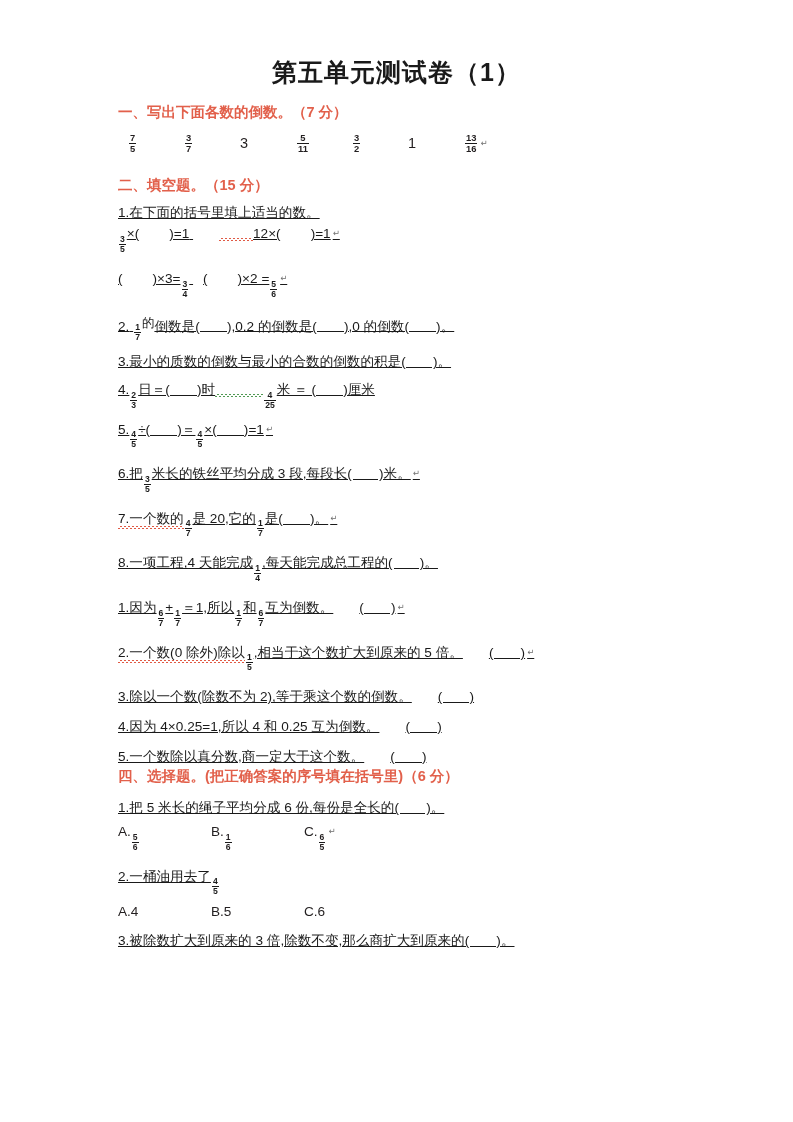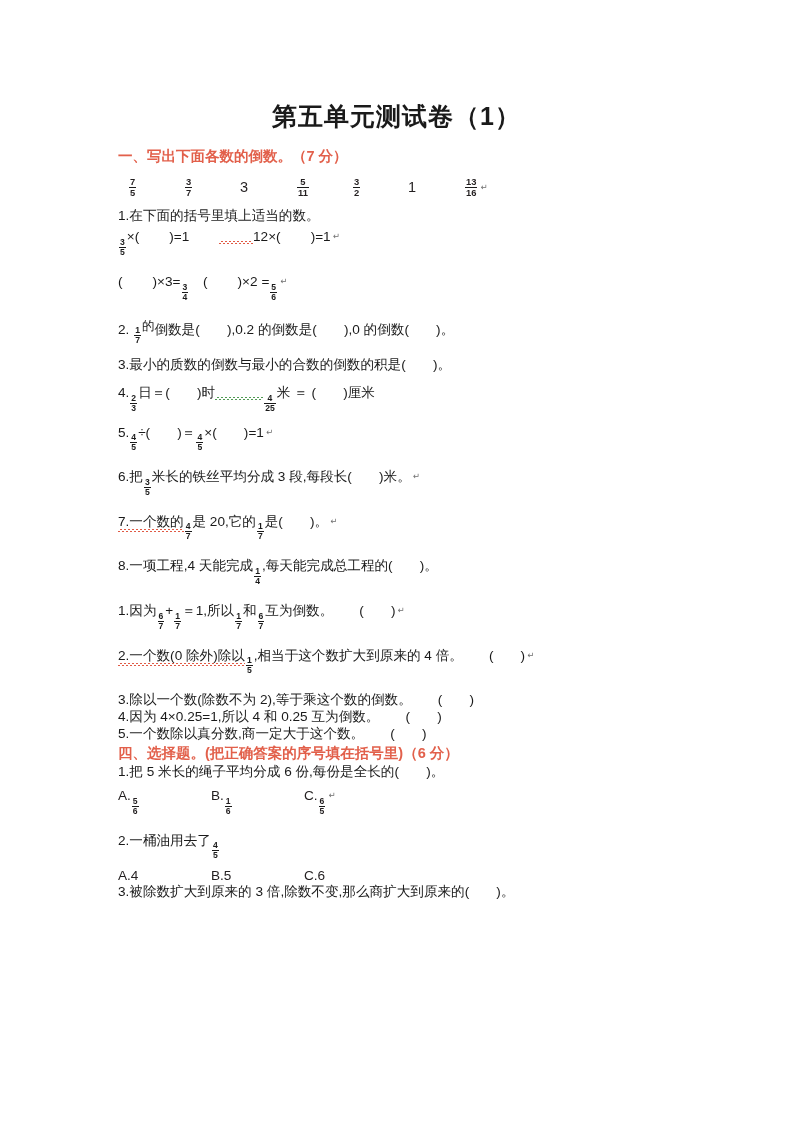--- a/index.html
+++ b/index.html
@@ -18,21 +18,21 @@
   .page {
     position: relative;
     width: 793px;
     height: 1122px;
     box-sizing: border-box;
     padding: 0;
   }
 
   
   .title-block {
-    padding-top: 100px;
+    padding-top: 56px;
     text-align: center;
   }
   .doc-title {
     font-size: 25px;
     font-weight: 700;
     letter-spacing: 1px;
     font-family: "Liberation Sans", "DejaVu Sans", sans-serif;
     color: #1a1a1a;
   }
   .meta-line {
@@ -157,23 +157,23 @@
   .squig-pad { display: inline-block; width: 34px; }
   .squig-pad2 { display: inline-block; width: 48px; }
 
   
   .raise {
     display: inline-block;
     vertical-align: 0.30em;
     font-size: 12.5px;
   }
 
-  .q-row { margin-top: 12px; }
+  .q-row { margin-top: 12px; text-decoration: underline; }
   .q-row.tight { margin-top: 6px; }
-  .q-row.tight2 { margin-top: 1px; }
+  .q-row.tight2 { margin-top: 14px; }
   .q-row.loose { margin-top: 17px; }
   .q-row.first { margin-top: 10px; }
 
   .opt-row {
     margin-top: 8px;
     display: flex;
     font-size: 13.6px;
     font-family: "Liberation Sans", "DejaVu Sans", sans-serif;
   }
   .opt-row .opt { width: 93px; white-space: nowrap; }
@@ -224,20 +224,21 @@
       </span>
       <span class="cell">
         <span class="frac big">
           <span class="num">13</span>
           <span class="den">16</span>
         </span>
           <span class="pilcrow">↵</span>
       </span>
     </div>
 
+    <div class="sec-head s2">二、填空题。（15 分）</div>
 
     <div class="q q-row first">1.在下面的括号里填上适当的数。</div>
 
     <div class="q q-row tight">
       <span class="frac">
         <span class="num">3</span>
           <span class="den">5</span>
       </span><span>×(</span><span class="paren-gap"></span><span>)=1</span>
       <span class="sp-md"></span><span class="squig-red squig-pad"></span><span>12×(</span><span class="paren-gap"></span><span>)=1</span><span class="pilcrow">↵</span>
     </div>
@@ -321,21 +322,21 @@
         </span><span>和</span><span class="frac">
           <span class="num">6</span>
           <span class="den">7</span>
         </span><span>互为倒数。</span><span class="sp-md"></span><span>(　　)</span><span class="pilcrow">↵</span>
     </div>
 
     <div class="q q-row loose">
       <span class="squig-red"><span>2.一个数(0 除外)除以</span></span><span class="frac">
           <span class="num">1</span>
           <span class="den">5</span>
-        </span><span>,相当于这个数扩大到原来的 4 倍。</span><span class="sp-md"></span><span>(　　)</span><span class="pilcrow">↵</span>
+        </span><span>,相当于这个数扩大到原来的 5 倍。</span><span class="sp-md"></span><span>(　　)</span><span class="pilcrow">↵</span>
     </div>
 
     <div class="q q-row loose">
       <span>3.除以一个数(除数不为 2),等于乘这个数的倒数。</span><span class="sp-md"></span><span>(　　)</span>
     </div>
 
     <div class="q q-row tight2">
       <span>4.因为 4×0.25=1,所以 4 和 0.25 互为倒数。</span><span class="sp-md"></span><span>(　　)</span>
     </div>
 

